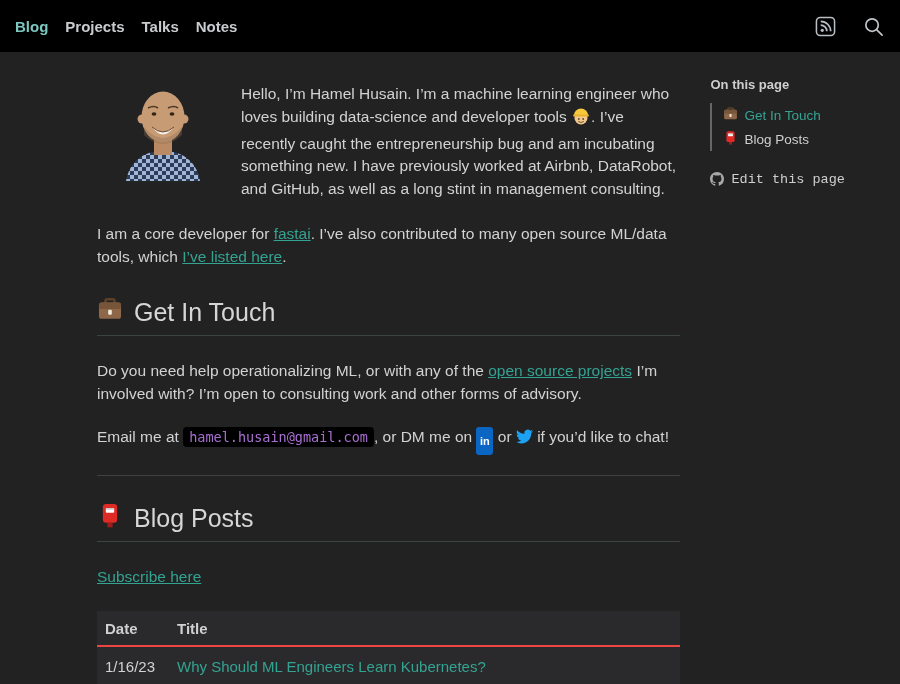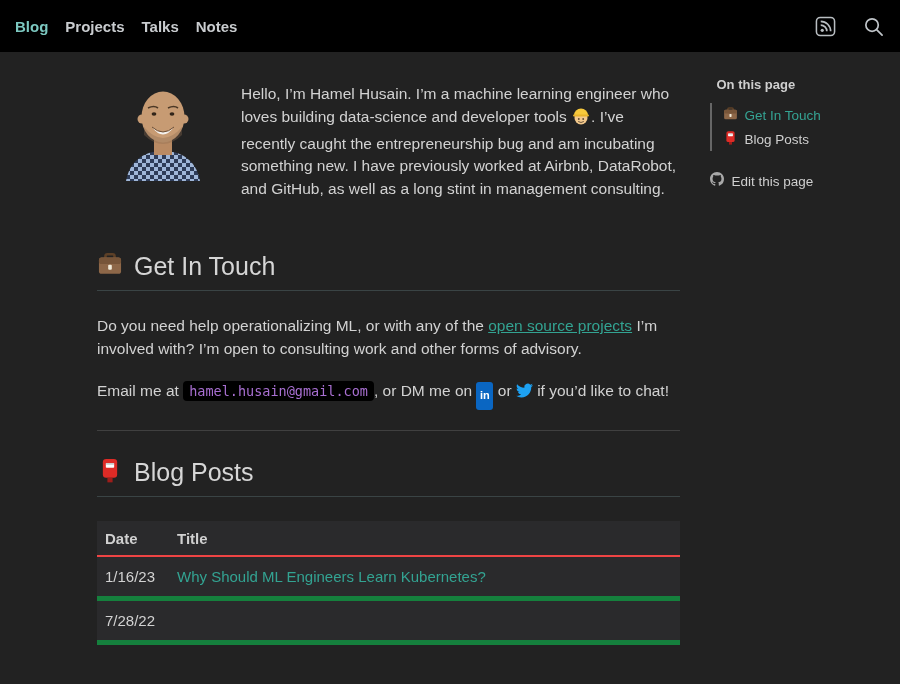--- a/index.html
+++ b/index.html
@@ -64,32 +64,32 @@
   .subscribe-p { margin: 20px 0 22px; }
   table { width: 100%; border-collapse: collapse; background: #2a2a2c; }
   th {
     text-align: left; font-size: 15px; font-weight: 700; color: #d0d0d0;
     padding: 9px 8px 8px; border-bottom: 2px solid #ef4444;
   }
   th.col-date { width: 72px; }
   td { font-size: 15px; padding: 11px 8px; border-bottom: 5px solid #15803d; }
   td.date { color: #d2d2d2; }
   
-  .toc-title { font-size: 13px; font-weight: 600; color: #cfcfcf; margin: 0 0 11px 6px; }
+  .toc-title { font-size: 13px; font-weight: 600; color: #cfcfcf; margin: 0 0 11px 0; }
   .toc-list { border-left: 2px solid #666666; }
   .toc-item {
     display: flex; align-items: center; gap: 6px;
     padding: 3px 0 3px 11px; font-size: 13.5px; color: #cfcfcf;
     cursor: pointer; text-decoration: none;
   }
   .toc-item.active { color: #35a393; }
   .edit-link {
-    display: flex; align-items: flex-end; gap: 7px;
+    display: flex; align-items: flex-start; gap: 7px;
     margin-top: 21px; font-size: 13.5px; color: #cfcfcf;
-    cursor: pointer; text-decoration: none;
+    cursor: pointer; text-decoration: none; font-family: Liberation Mono, monospace;
   }
 </style>
 </head>
 <body>
 
 <svg width="0" height="0" style="position:absolute">
   <defs>
     <pattern id="plaid" width="8" height="8" patternUnits="userSpaceOnUse">
       <rect width="8" height="8" fill="#2e3c58"></rect>
       <rect x="0" y="0" width="4" height="4" fill="#9fb6d8"></rect>
@@ -173,20 +173,21 @@
           <ellipse cx="54" cy="31" rx="2.4" ry="1.8" fill="#32251a"></ellipse>
           <path d="M34 44 Q45 54 56 44 Q45 59 34 44 Z" fill="#f4f2ee"></path>
           <path d="M34 44 Q45 54 56 44" fill="none" stroke="#6b4c34" stroke-width="1"></path>
         </svg>
       </span>
       <p><span>Hello, I’m Hamel Husain. I’m a machine learning engineer who loves building data-science and developer tools </span><span class="emoji-inline"><svg width="20" height="20" viewBox="0 0 20 20">
               <use href="#worker"></use>
             </svg></span><span>. I’ve recently caught the entrepreneurship bug and am incubating something new. I have previously worked at Airbnb, DataRobot, and GitHub, as well as a long stint in management consulting.</span></p>
     </div>
 
+    <p><span>I am a core developer for </span><a class="content-link">fastai</a><span>. I’ve also contributed to many open source ML/data tools, which </span><a class="content-link">I’ve listed here</a><span>.</span></p>
 
     <h2>
       <span><svg width="26" height="26" viewBox="0 0 20 20">
             <use href="#briefcase"></use>
           </svg></span>
       <span>Get In Touch</span>
     </h2>
 
     <p><span>Do you need help operationalizing ML, or with any of the </span><a class="content-link">open source projects</a><span> I’m involved with? I’m open to consulting work and other forms of advisory.</span></p>
 
@@ -196,20 +197,21 @@
 
     <hr class="sect">
 
     <h2 class="blog-h">
       <span><svg width="26" height="26" viewBox="0 0 20 20">
             <use href="#postbox"></use>
           </svg></span>
       <span>Blog Posts</span>
     </h2>
 
+    <p class="subscribe-p"><a class="content-link">Subscribe here</a></p>
 
     <table>
       <thead>
         <tr>
           <th class="col-date">Date</th>
           <th>Title</th>
         </tr>
       </thead>
       <tbody>
         <tr>

